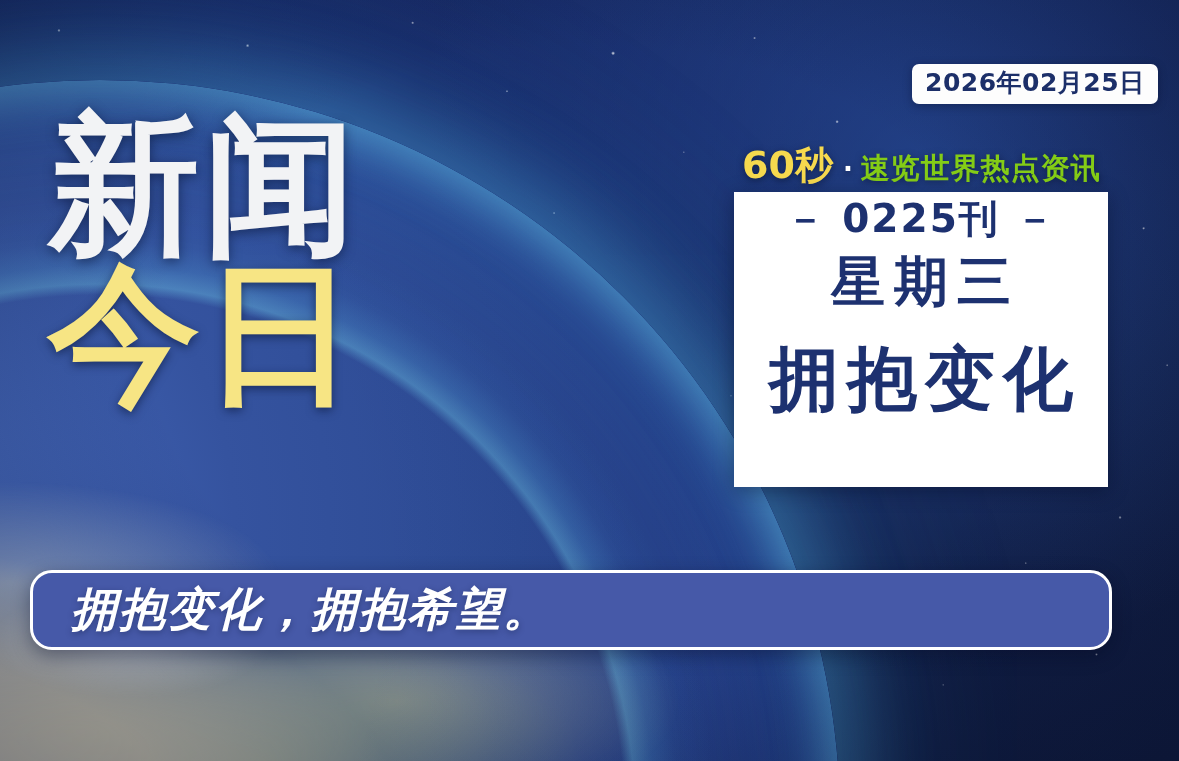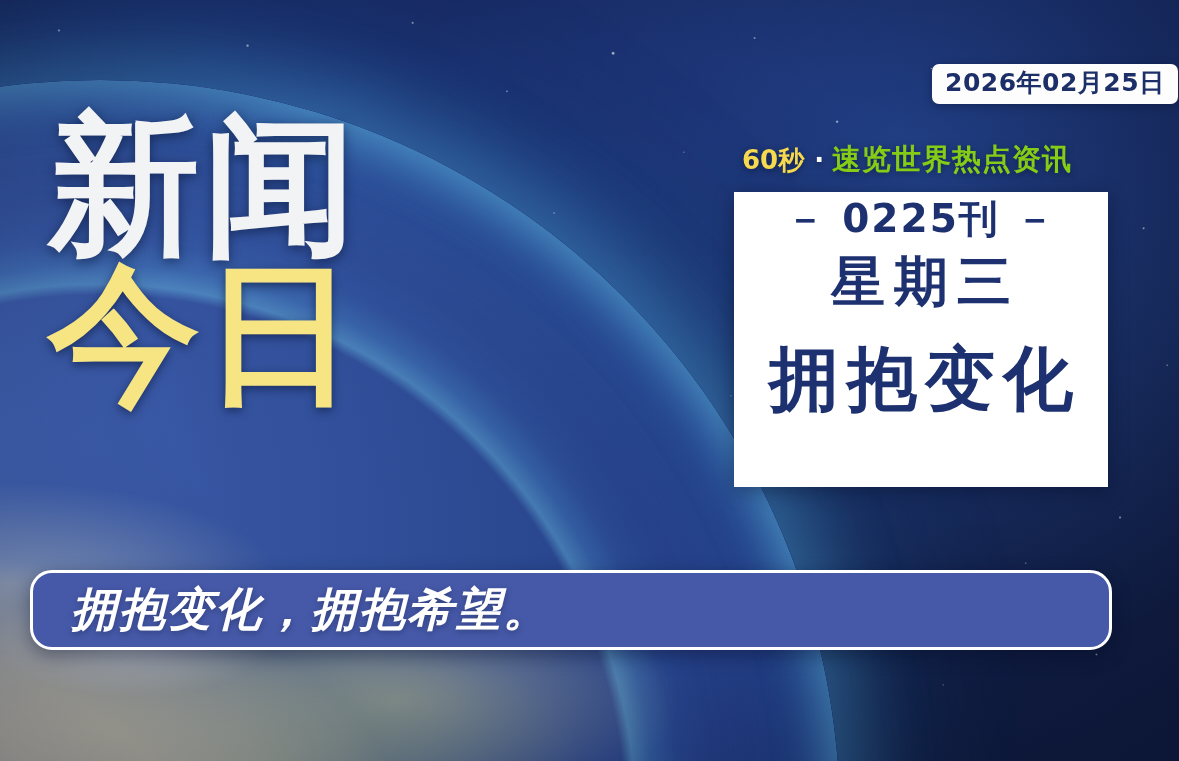--- a/index.html
+++ b/index.html
@@ -169,21 +169,21 @@
   }
   .hl-news{
     color:#f2f3f5;
     margin-top:16px;
     text-shadow:0 3px 12px rgba(6,16,48,.55);
   }
 
   
   .date-badge{
     position:absolute;
-    left:932px; top:64px;
+    left:912px; top:64px;
     z-index:7;
     background:#fdfdfd;
     color:#1c2f69;
     border-radius:7px;
     padding:5px 13px 7px;
     font-family:"DejaVu Sans","Liberation Sans",sans-serif;
     font-weight:bold;
     font-size:25px;
     line-height:1.12;
     letter-spacing:.5px;
@@ -198,21 +198,21 @@
     z-index:7;
     display:flex;
     align-items:baseline;
     white-space:nowrap;
     font-family:"DejaVu Sans","Liberation Sans",sans-serif;
     font-weight:bold;
     text-shadow:0 2px 7px rgba(6,14,44,.6);
   }
   .tag-60{
     color:#f6d94e;
-    font-size:26px;
+    font-size:38px;
     letter-spacing:0px;
   }
   .tag-dot{
     color:#ffffff;
     font-size:26px;
     padding:0 8px 0 10px;
   }
   .tag-rest{
     color:#84cc16;
     font-size:29px;

